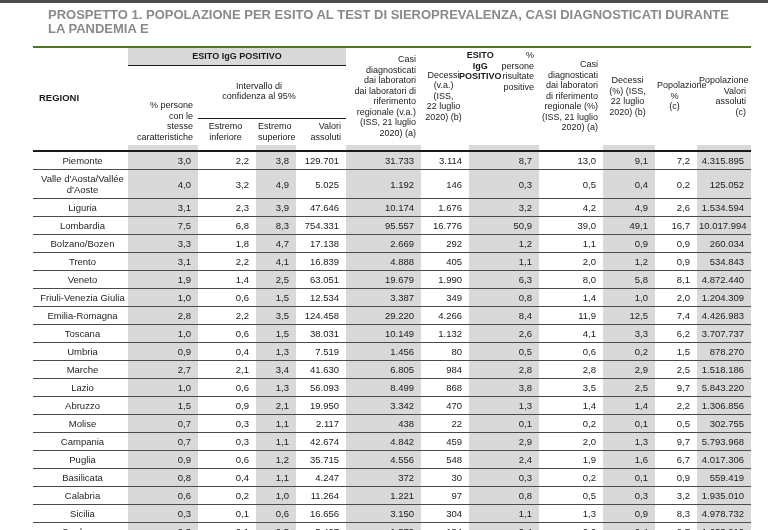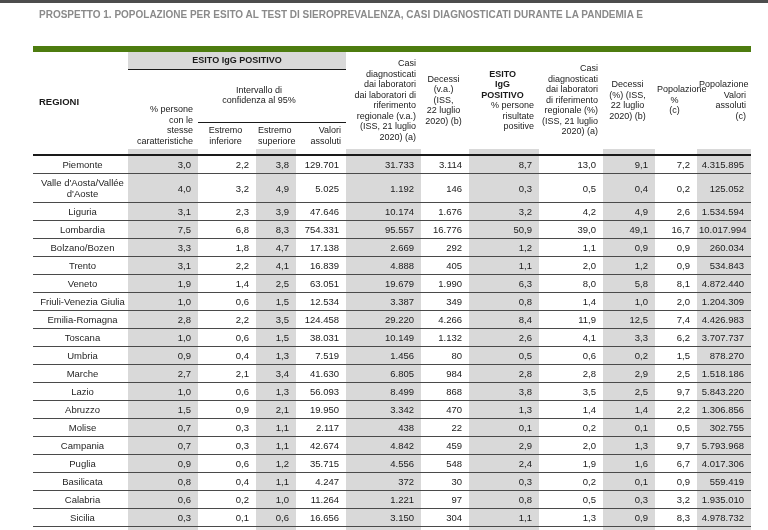--- a/index.html
+++ b/index.html
@@ -1,43 +1,43 @@
 <!DOCTYPE html>
 <html><head>
 <meta charset="utf-8">
 <style>
   * { margin:0; padding:0; box-sizing:border-box; }
   html,body { width:768px; height:530px; background:#fff; overflow:hidden;
               font-family:"Liberation Sans", sans-serif; }
   .top-strip { position:absolute; left:0; top:0; width:768px; height:3px; background:#4d4d4d; }
-  .title-block { position:absolute; left:39px; top:8px; width:700px;
-                 font-size:10px; line-height:13.5px; }
+  .title-block { position:absolute; left:48px; top:8px; width:700px;
+                 font-size:13px; line-height:13.5px; }
   .title-gray { color:#8a8a8a; font-weight:bold; }
   .title-black { color:#1a1a1a; font-weight:normal; }
 
   table.prospetto { position:absolute; left:33px; top:46px; width:718px;
                     border-collapse:collapse; table-layout:fixed; }
   col.c1{width:95px} col.c2{width:70px} col.c3{width:58px} col.c4{width:40px}
   col.c5{width:50px} col.c6{width:75px} col.c7{width:48px} col.c8{width:70px}
   col.c9{width:64px} col.c10{width:52px} col.c11{width:42px} col.c12{width:54px}
 
   thead th { font-weight:normal; font-size:9px; line-height:10.5px; color:#1a1a1a;
              vertical-align:bottom; text-align:right; padding:2px 5px 3px 2px; }
-  thead tr.h1 > th { border-top:6px solid #4d7c0f; }
+  thead tr.h1 > th { border-top:2px solid #4d7c0f; }
   th.regioni { vertical-align:middle; text-align:left; font-weight:bold; font-size:9.5px;
                padding-left:6px; border-bottom:2px solid #1a1a1a;margin-left:40px; }
   th.group-head { background:#d9d9d9; text-align:center; font-weight:bold;
                   border-bottom:1px solid #1a1a1a; vertical-align:middle; padding:3px 2px; }
   th.intervallo { text-align:center; border-bottom:1px solid #1a1a1a;
                   vertical-align:middle; padding-right:28px; }
   th.mid { vertical-align:middle; }
   th.ctr { text-align:center; }
   .pre { white-space:pre-line; }
   th.col8-head { vertical-align:top; padding-top:2px; }
-  .col8-inner { display:flex; flex-direction:column; justify-content:center;
+  .col8-inner { display:flex; flex-direction:row; justify-content:flex-end;
                 min-height:92px; }
   .col8-top { font-weight:bold; text-align:center; white-space:pre-line; }
   .col8-bottom { text-align:right; white-space:pre-line; }
   tr.stub-row td { height:6px; border-bottom:2px solid #1a1a1a; padding:0; }
 
   tbody td { font-size:9.5px; line-height:11px; color:#1a1a1a;
              text-align:right; padding:3px 7px 3px 2px; }
   tbody td.region { text-align:center; padding:3px 2px 3px 6px; color:#262626; }
   tbody tr { border-top:1px solid #4a4a4a; }
   td.band, th.band { background:#d9d9d9; }

